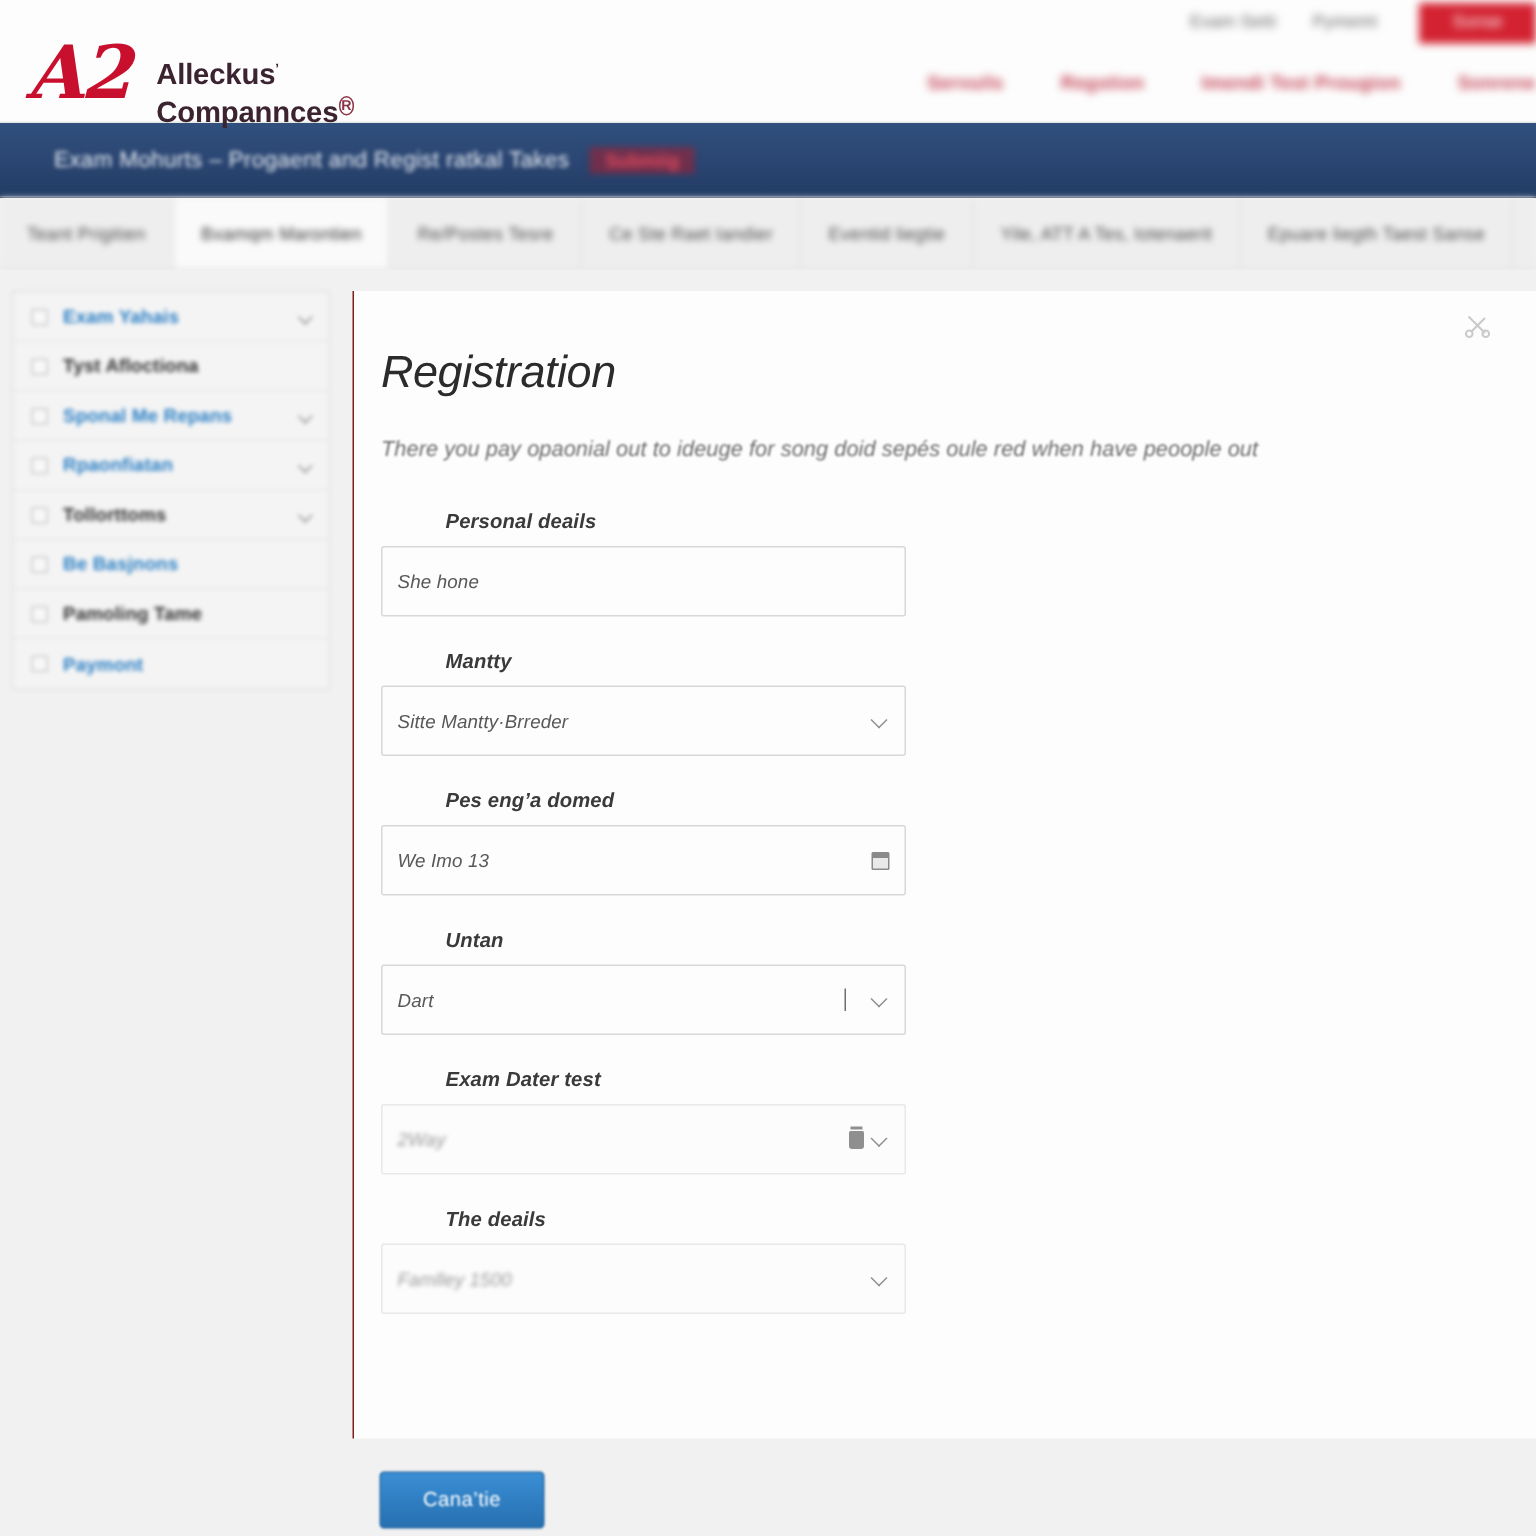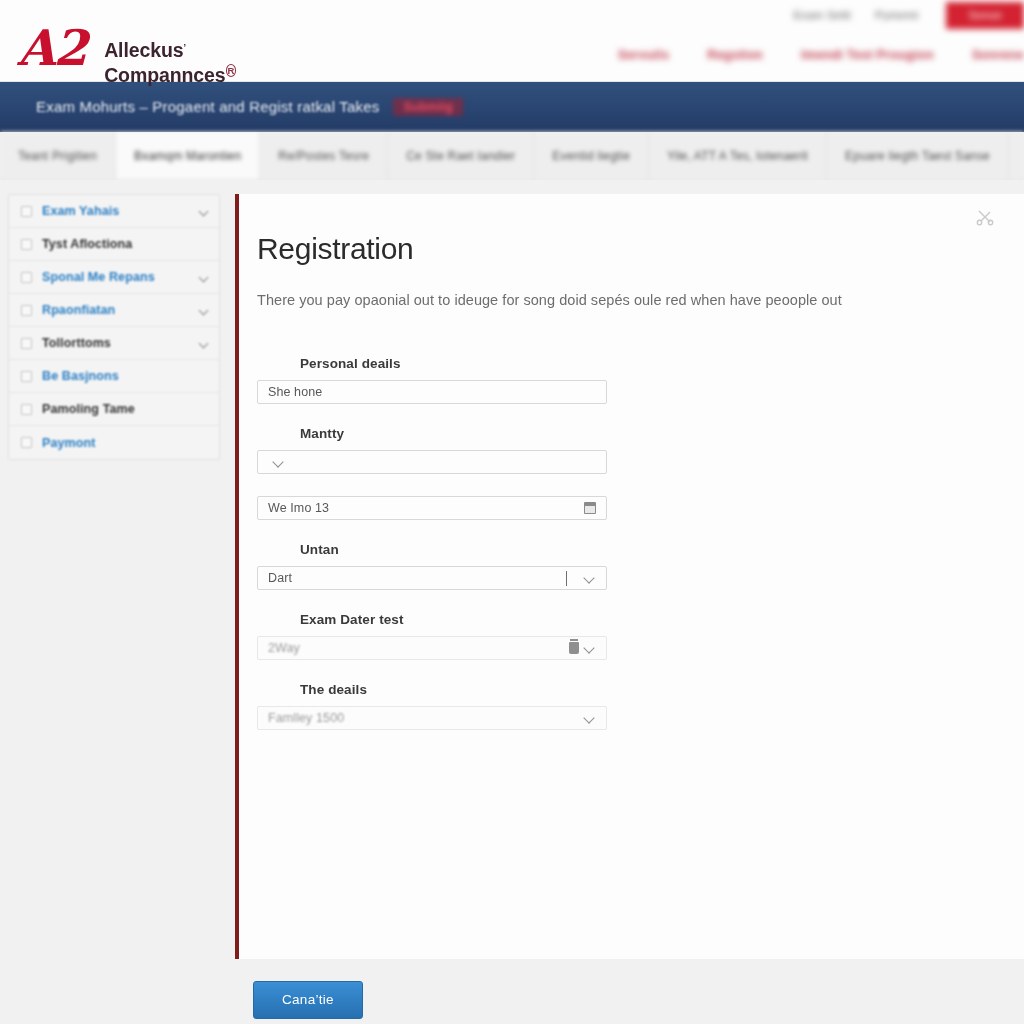--- a/index.html
+++ b/index.html
@@ -226,21 +226,22 @@
   .content {
     margin-left: 15px;
     width: 789px;
     position: relative;
   }
   .card {
     background: #fdfdfd;
     min-height: 765px;
     padding: 38px 40px 40px 18px;
     position: relative;
-    border-left: 4px solid #7f1d1d;
+    border-left: 1px solid #7f1d1d;
+    font-style: italic;
   }
   .card-tool {
     position: absolute;
     top: 12px;
     right: 28px;
     width: 22px;
     height: 22px;
     opacity: 0.45;
   }
 
@@ -248,38 +249,38 @@
     font-size: 30px;
     font-weight: normal;
     color: #2b2b2b;
     letter-spacing: -0.3px;
     margin: 0 0 26px 0;
   }
   .page-sub {
     font-size: 14.5px;
     color: #6d6d6d;
     letter-spacing: 0.05px;
-    margin-bottom: 48px;
+    margin-bottom: 32px;
   }
 
   
   .field { margin-bottom: 22px; }
   .field-label {
     font-size: 13.5px;
     font-weight: bold;
     color: #3a3a3a;
     margin-bottom: 9px;
     letter-spacing: 0.1px;
     padding-left: 43px;
   }
 
   .control {
     position: relative;
     width: 350px;
-    height: 24px;
+    height: 47px;
     background: #fdfdfd;
     border: 1px solid #d8d8d8;
     border-radius: 2px;
     display: flex;
     align-items: center;
     padding: 0 10px;
   }
   .control.soft { border-color: #e8e8e8; background: #fcfcfc; }
   .control-value {
     font-size: 12.5px;
@@ -473,25 +474,27 @@
       <div class="field">
         <div class="field-label">Personal deails</div>
         <div class="control">
           <span class="control-value">She hone</span>
         </div>
       </div>
 
       <div class="field">
         <div class="field-label">Mantty</div>
         <div class="control">
+          <span class="control-value">Sitte Mantty·Brreder</span>
           <span class="chev-down"></span>
         </div>
       </div>
 
       <div class="field">
+        <div class="field-label">Pes eng’a domed</div>
         <div class="control">
           <span class="control-value">We Imo 13</span>
           <span class="mini-icon"></span>
         </div>
       </div>
 
       <div class="field">
         <div class="field-label">Untan</div>
         <div class="control">
           <span class="control-value">Dart</span>

